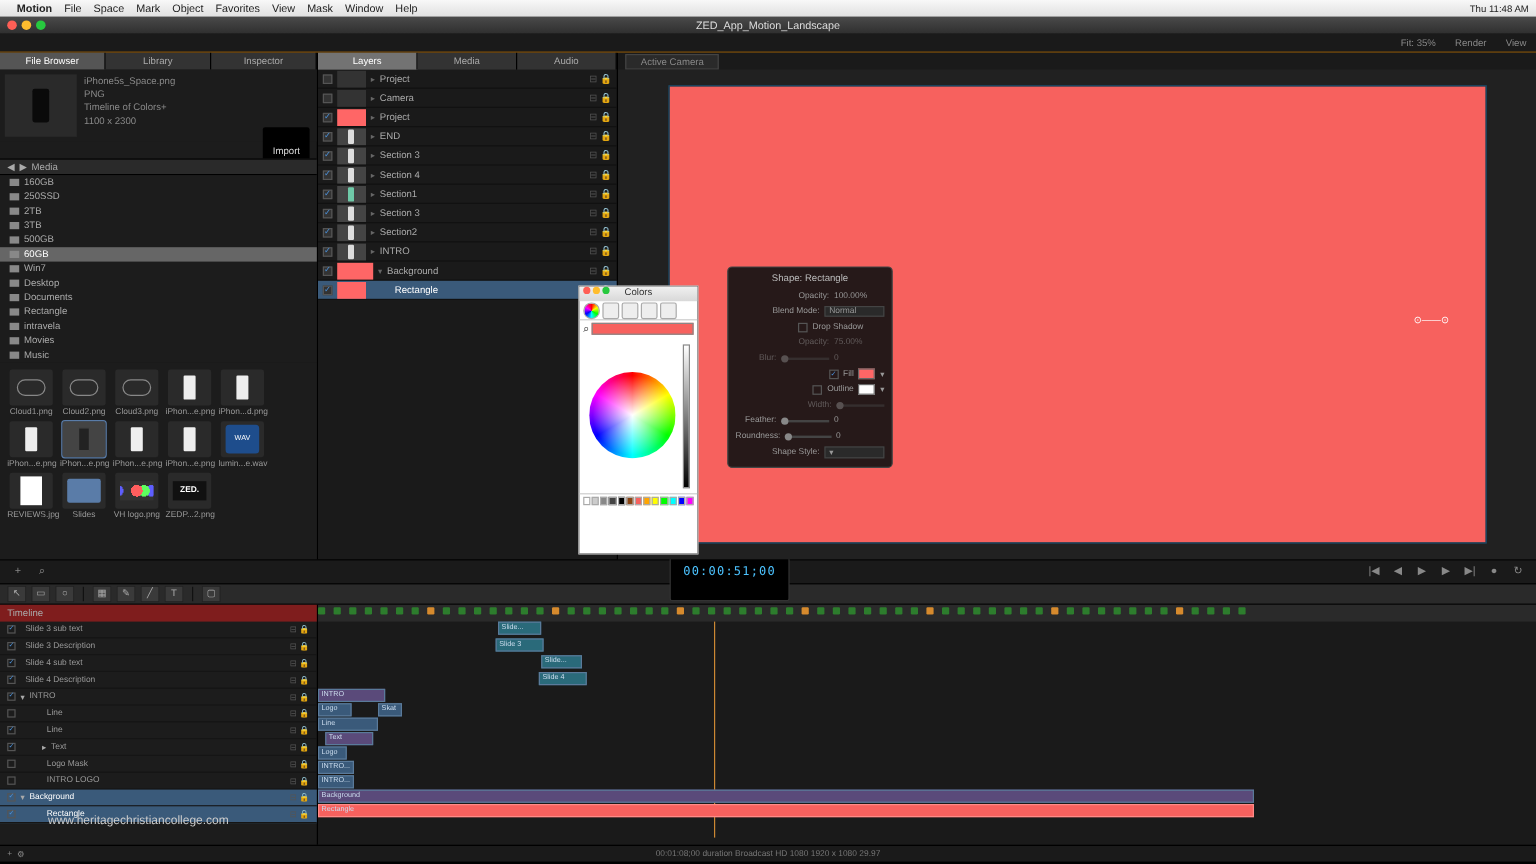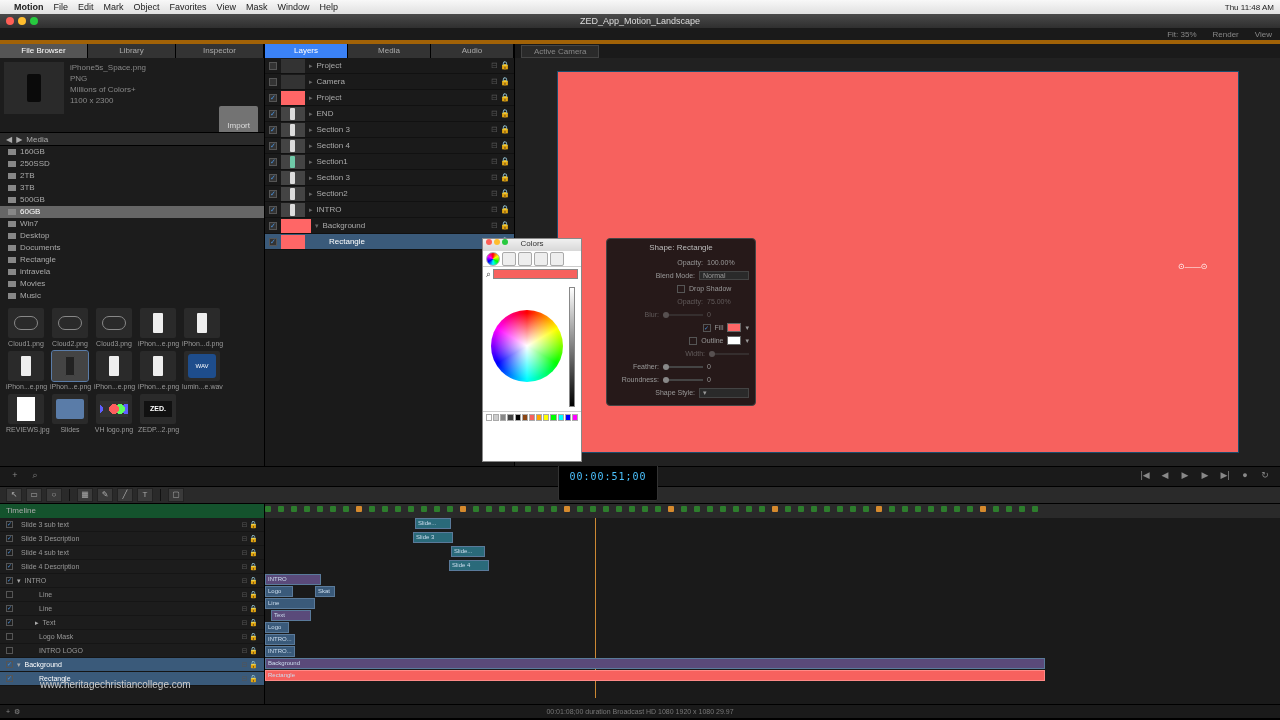--- a/index.html
+++ b/index.html
@@ -13,37 +13,37 @@
 .menubar .spacer { flex: 1; }
 .menubar .status { margin-left: 6px; font-size: 8px; }
 
 
 .titlebar { height: 14px; background: linear-gradient(#4a4a4a,#2f2f2f); color: #ddd; display:flex; align-items:center; justify-content:center; font-size:9px; position:relative; }
 .titlebar .dots { position:absolute; left:6px; display:flex; gap:4px; }
 .titlebar .dot { width:8px; height:8px; border-radius:50%; }
 .dot.red{background:#ff5f56;} .dot.yel{background:#ffbd2e;} .dot.grn{background:#27c93f;}
 
 
-.toolbar { height: 16px; background: #1a1a1a; border-bottom: 4px solid #a16207; display:flex; align-items:center; justify-content:flex-end; padding:0 8px; color:#888; font-size:8px; gap:16px;}
+.toolbar { height: 16px; background: #1a1a1a; border-bottom: 1px solid #a16207; display:flex; align-items:center; justify-content:flex-end; padding:0 8px; color:#888; font-size:8px; gap:16px;}
 .toolbar span { cursor:default; }
 
 
 .main { display:flex; height: 422px; }
 
 
 .left { width: 265px; background: #1c1c1c; display:flex; flex-direction:column; border-right:1px solid #000; }
 .left-tabs { display:flex; height:14px; background:#333; font-size:8px; }
 .left-tabs div { flex:1; text-align:center; line-height:14px; border-right:1px solid #000; }
 .left-tabs .active { background:#555; color:#fff; }
 .preview-area { height:60px; display:flex; padding:4px; gap:6px; background:#1c1c1c; }
 .preview-thumb { width:60px; height:52px; background:#2a2a2a; display:flex; align-items:center; justify-content:center; }
 .preview-thumb .phone-mini { width:14px; height:28px; background:#0a0a0a; border-radius:2px; }
 .preview-meta { font-size:8px; color:#888; line-height:11px; }
 .import-row { height:14px; display:flex; justify-content:flex-end; padding:0 6px; align-items:center; }
-.import-btn { background:#737373; color:#ddd; padding:15px 8px; font-size:8px; border-radius:2px; cursor:pointer; }
+.import-btn { background:#000000; color:#ddd; padding:15px 8px; font-size:8px; border-radius:2px; cursor:pointer; }
 .nav-row { height:14px; background:#2a2a2a; display:flex; align-items:center; padding:0 6px; font-size:8px; gap:4px; border-top:1px solid #000; border-bottom:1px solid #000;}
 .folder-list { background:#1c1c1c; }
 .folder-list .folder { height:12px; padding:0 8px; line-height:12px; font-size:8px; display:flex; align-items:center; gap:4px; }
 .folder-list .folder.sel { background:#666; color:#fff; }
 .folder-icon { width:8px; height:6px; background:#888; display:inline-block; }
 .file-grid { padding:6px; display:flex; flex-wrap:wrap; gap:4px; background:#1c1c1c; flex:1; align-content:flex-start; }
 .file-item { width:40px; text-align:center; font-size:7px; color:#999; }
 .file-thumb { width:36px; height:30px; background:#2a2a2a; margin:0 auto 2px; display:flex; align-items:center; justify-content:center; border-radius:2px; }
 .file-thumb.sel { background:#444; outline:1px solid #5a7ca8; }
 .cloud-icon { width:24px; height:14px; border:1px solid #888; border-radius:8px; }
@@ -52,21 +52,21 @@
 .wav-icon { width:28px; height:24px; background:#1e4d8c; border-radius:3px; display:flex; align-items:center; justify-content:center; color:#fff; font-size:6px; }
 .page-icon { width:18px; height:24px; background:#fff; }
 .folder-ic { width:28px; height:20px; background:#5a7ca8; border-radius:2px; }
 .logo-icon { width:28px; height:16px; background:radial-gradient(circle,#ff5e5e 30%,transparent 30%),radial-gradient(circle,#5eff5e 30%,transparent 30%) 6px 0,radial-gradient(circle,#5e5eff 30%,transparent 30%) 12px 0; background-color:#333;}
 .zed-icon { width:28px; height:16px; background:#111; color:#fff; font-size:7px; font-weight:bold; text-align:center; line-height:16px;}
 
 
 .middle { width: 250px; background:#1a1a1a; display:flex; flex-direction:column; border-right:1px solid #000; }
 .mid-tabs { display:flex; height:14px; background:#333; font-size:8px; }
 .mid-tabs div { flex:1; text-align:center; line-height:14px; border-right:1px solid #000; }
-.mid-tabs .active { background:#3b82f6; color:#fff; }
+.mid-tabs .active { background:#737373; color:#fff; }
 .layer-list { flex:1; overflow:hidden; }
 .layer-row { height:16px; display:flex; align-items:center; padding:0 4px; font-size:8px; gap:4px; border-bottom:1px solid #111; }
 .layer-row .chk { width:8px; height:8px; border:1px solid #555; background:#333; }
 .layer-row .chk.on::after { content:"✓"; font-size:7px; color:#4a90d9; display:block; line-height:6px; text-align:center;}
 .layer-row .thumb { width:24px; height:14px; background:#333; }
 .layer-row .thumb.coral { background:#f66; }
 .layer-row .thumb.coral-big { background:#f66; width:30px; }
 .layer-row .thumb.phone { background:#444; position:relative;}
 .layer-row .thumb.phone::after{content:"";position:absolute;left:9px;top:1px;width:5px;height:12px;background:#ddd;border-radius:1px;}
 .layer-row .thumb.phone-g::after{background:#6fc9a8;}
@@ -87,21 +87,21 @@
 .iphone::after { content:""; position:absolute; bottom:8px; left:50%; transform:translateX(-50%); width:28px; height:28px; border:1px solid #ccc; border-radius:50%; }
 .iphone-screen { width:100%; height:100%; background:#7cc9a5; display:flex; flex-direction:column; align-items:center; justify-content:center; color:rgba(255,255,255,0.5); }
 .iphone-screen .frame { width:60px; height:60px; border:1px solid rgba(0,0,0,0.2); margin-bottom:4px;}
 .iphone-label { font-size:7px; color:#aaa; }
 .slide-text { position:absolute; right:30px; top:80px; width:260px; color:#fff; }
 .slide-title { font-size:28px; font-weight:300; margin-bottom:16px; }
 .slide-sub { font-size:11px; line-height:16px; font-weight:300; }
 .handles { position:absolute; right:30px; top:190px; color:#fff; font-size:8px; }
 
 
-.hud { position:absolute; left:606px; top:238px; width:150px; background:rgba(20,20,20,0.92); border:1px solid #444; border-radius:4px; padding:4px 6px 6px; font-size:7px; color:#999; z-index:20; }
+.hud { position:absolute; left:606px; top:222px; width:138px; background:rgba(20,20,20,0.92); border:1px solid #444; border-radius:4px; padding:4px 6px 6px; font-size:7px; color:#999; z-index:20; }
 .hud-title { text-align:center; color:#bbb; margin-bottom:4px; font-size:8px;}
 .hud-row { display:flex; align-items:center; justify-content:space-between; height:13px; gap:4px;}
 .hud-row .lbl { text-align:right; flex:1; }
 .hud-row .val { width:42px; font-size:7px; }
 .hud-row .sel { background:#2a2a2a; border:1px solid #444; padding:0 3px; font-size:7px; width:50px; }
 .hud-row .swatch { width:14px; height:9px; border:1px solid #666; }
 .hud-row .swatch.coral { background:#f66; }
 .hud-row .swatch.white { background:#fff; }
 .hud-row .chk2 { width:8px; height:8px; border:1px solid #555; }
 .hud-row .chk2.on::after{content:"✓";font-size:6px;color:#4a90d9;display:block;line-height:6px;text-align:center;}
@@ -131,21 +131,21 @@
 .transport-btn { width:14px; height:14px; color:#888; font-size:9px; text-align:center; cursor:pointer;}
 .timecode { background:#000; color:#4cc3ff; padding:18px 10px; font-family:monospace; font-size:10px; border:1px solid #333; border-radius:2px; letter-spacing:1px;margin-left:36px;}
 
 .tool-row { height:18px; background:#2a2a2a; border-top:1px solid #000; border-bottom:1px solid #000; display:flex; align-items:center; padding:0 6px; gap:4px;}
 .tool-btn { width:16px; height:14px; background:#3a3a3a; border:1px solid #222; color:#aaa; font-size:8px; text-align:center; line-height:12px; cursor:pointer;}
 .tool-sep { width:1px; height:12px; background:#111; margin:0 3px;}
 
 
 .timeline-area { height: 200px; background:#1a1a1a; display:flex; }
 .tl-left { width:265px; background:#1c1c1c; border-right:1px solid #000; }
-.tl-header { height:14px; background:#14532d; font-size:8px; padding:0 6px; line-height:14px;}
+.tl-header { height:14px; background:#7f1d1d; font-size:8px; padding:0 6px; line-height:14px;}
 .tl-row { height:14px; display:flex; align-items:center; padding:0 6px; font-size:7px; gap:4px; border-bottom:1px solid #151515;}
 .tl-row .chk3 { width:7px;height:7px;border:1px solid #555;}
 .tl-row .chk3.on::after{content:"✓";font-size:6px;color:#4a90d9;display:block;line-height:5px;text-align:center;}
 .tl-row .tname { flex:1; color:#999;}
 .tl-row .ticons { color:#555; font-size:7px;}
 .tl-row.sel { background:#3a5a7a;}
 .tl-row.sel .tname{color:#fff;}
 
 .tl-right { flex:1; background:#1a1a1a; position:relative; overflow:hidden;}
 .tl-ruler { height:14px; background:#2a2a2a; position:relative;}
@@ -164,21 +164,21 @@
 
 .watermark { position:absolute; left:40px; bottom:30px; font-size:10px; color:#ccc; z-index:5;}
 </style>
 </head>
 <body>
 
 <div class="menubar">
   <span class="apple"></span>
   <span class="menu-item appname">Motion</span>
   <span class="menu-item">File</span>
-  <span class="menu-item">Edit</span>
+  <span class="menu-item">Space</span>
   <span class="menu-item">Mark</span>
   <span class="menu-item">Object</span>
   <span class="menu-item">Favorites</span>
   <span class="menu-item">View</span>
   <span class="menu-item">Mask</span>
   <span class="menu-item">Window</span>
   <span class="menu-item">Help</span>
   <span class="spacer"></span>
   <span class="status">Thu 11:48 AM</span>
 </div>
@@ -206,21 +206,21 @@
       <div>Library</div>
       <div>Inspector</div>
     </div>
     <div class="preview-area">
       <div class="preview-thumb">
           <div class="phone-mini"></div>
         </div>
       <div class="preview-meta">
         <div>iPhone5s_Space.png</div>
         <div>PNG</div>
-        <div>Millions of Colors+</div>
+        <div>Timeline of Colors+</div>
         <div>1100 x 2300</div>
       </div>
     </div>
     <div class="import-row">
         <div class="import-btn">Import</div>
       </div>
     <div class="nav-row">
       <span>◀</span>
       <span>▶</span>
       <span>Media</span>

